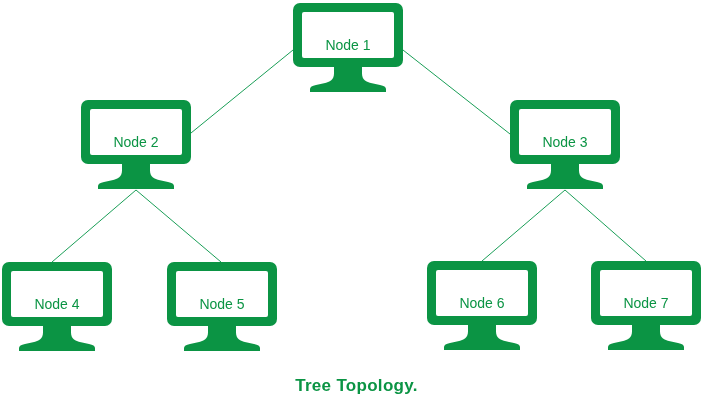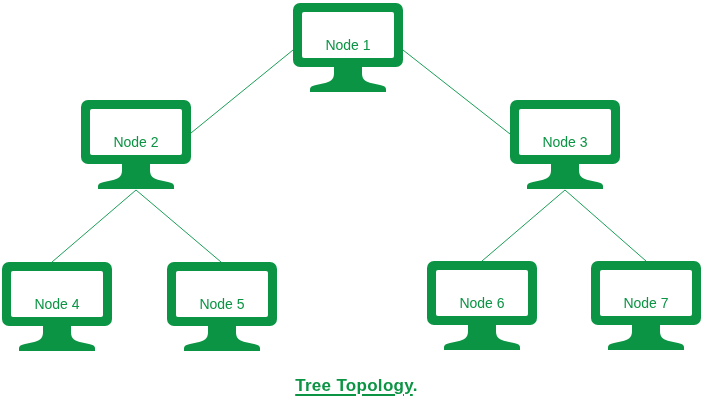--- a/index.html
+++ b/index.html
@@ -13,21 +13,20 @@
     font-family:"Liberation Sans",sans-serif;
     font-size:14px;
   }
   .diagram-title{
     position:absolute;top:376px;left:0;width:100%;
     text-align:center;transform:translateX(6px);
     font-weight:bold;font-size:17px;letter-spacing:0.3px;
     color:#0b9444;white-space:nowrap;
   }
   .diagram-title .underlined{
-    text-decoration:underline;
     text-decoration-thickness:2px;
     text-underline-offset:3px;
     margin-top:48px;
   }
 </style>
 </head>
 <body>
 
 <div class="canvas">
   <svg id="diagram-svg" width="701" height="403" viewBox="0 0 701 403">

